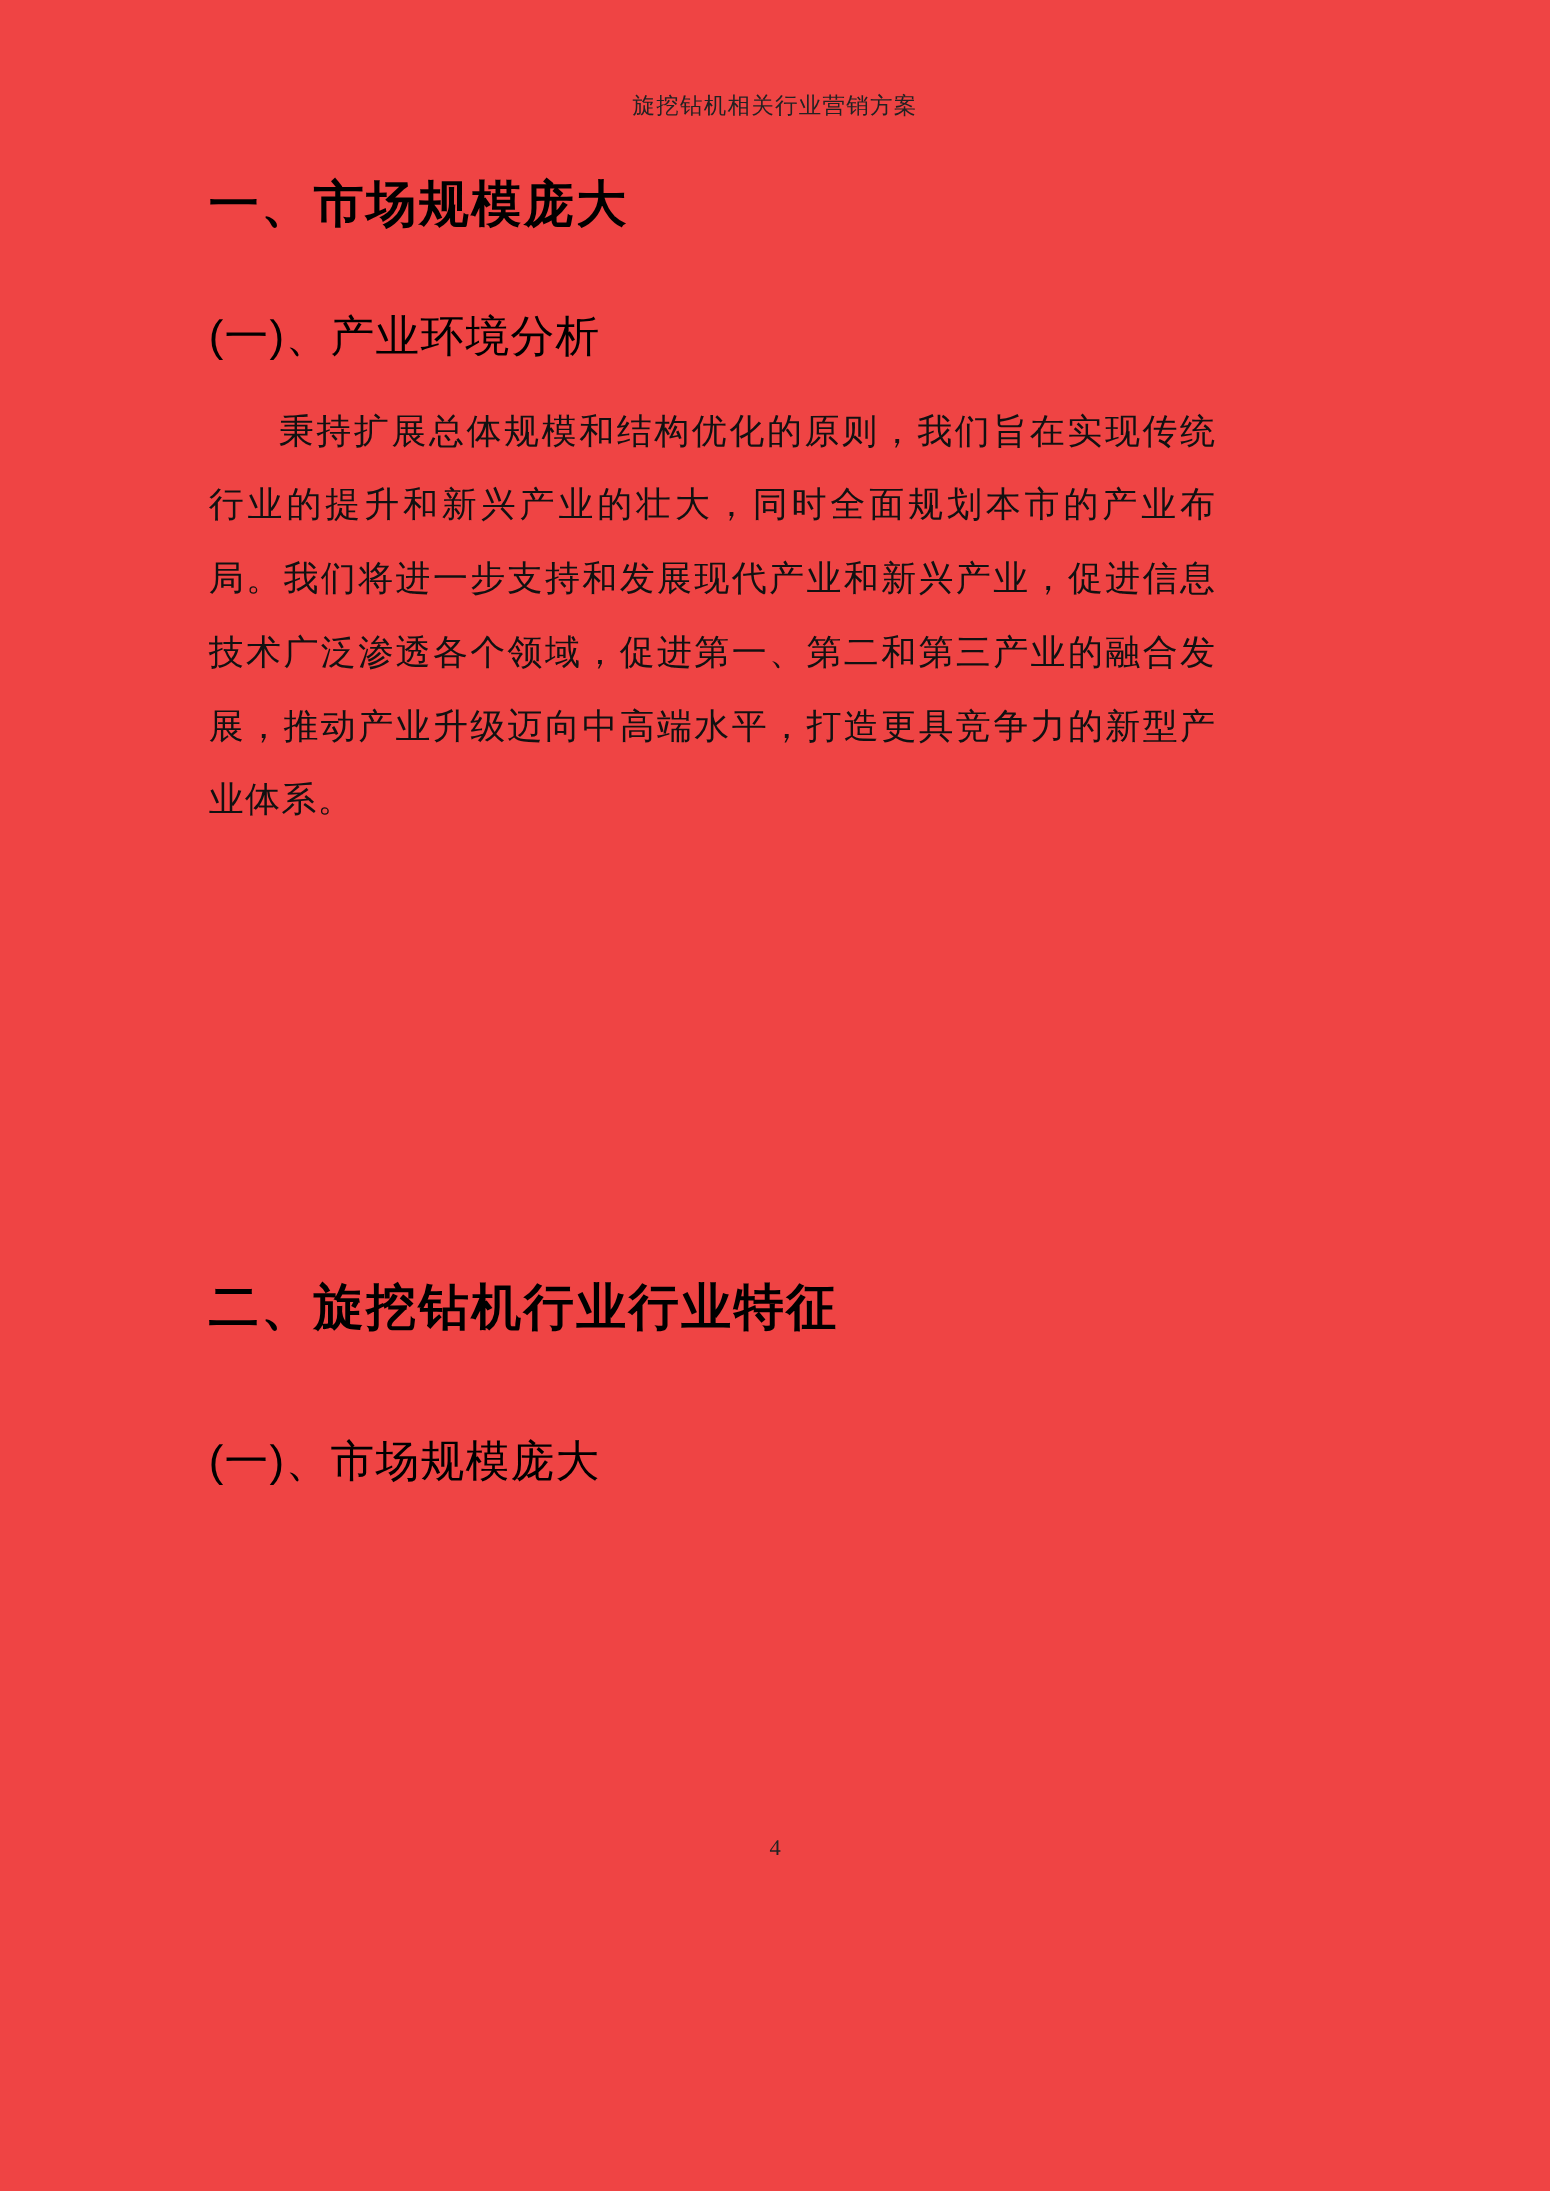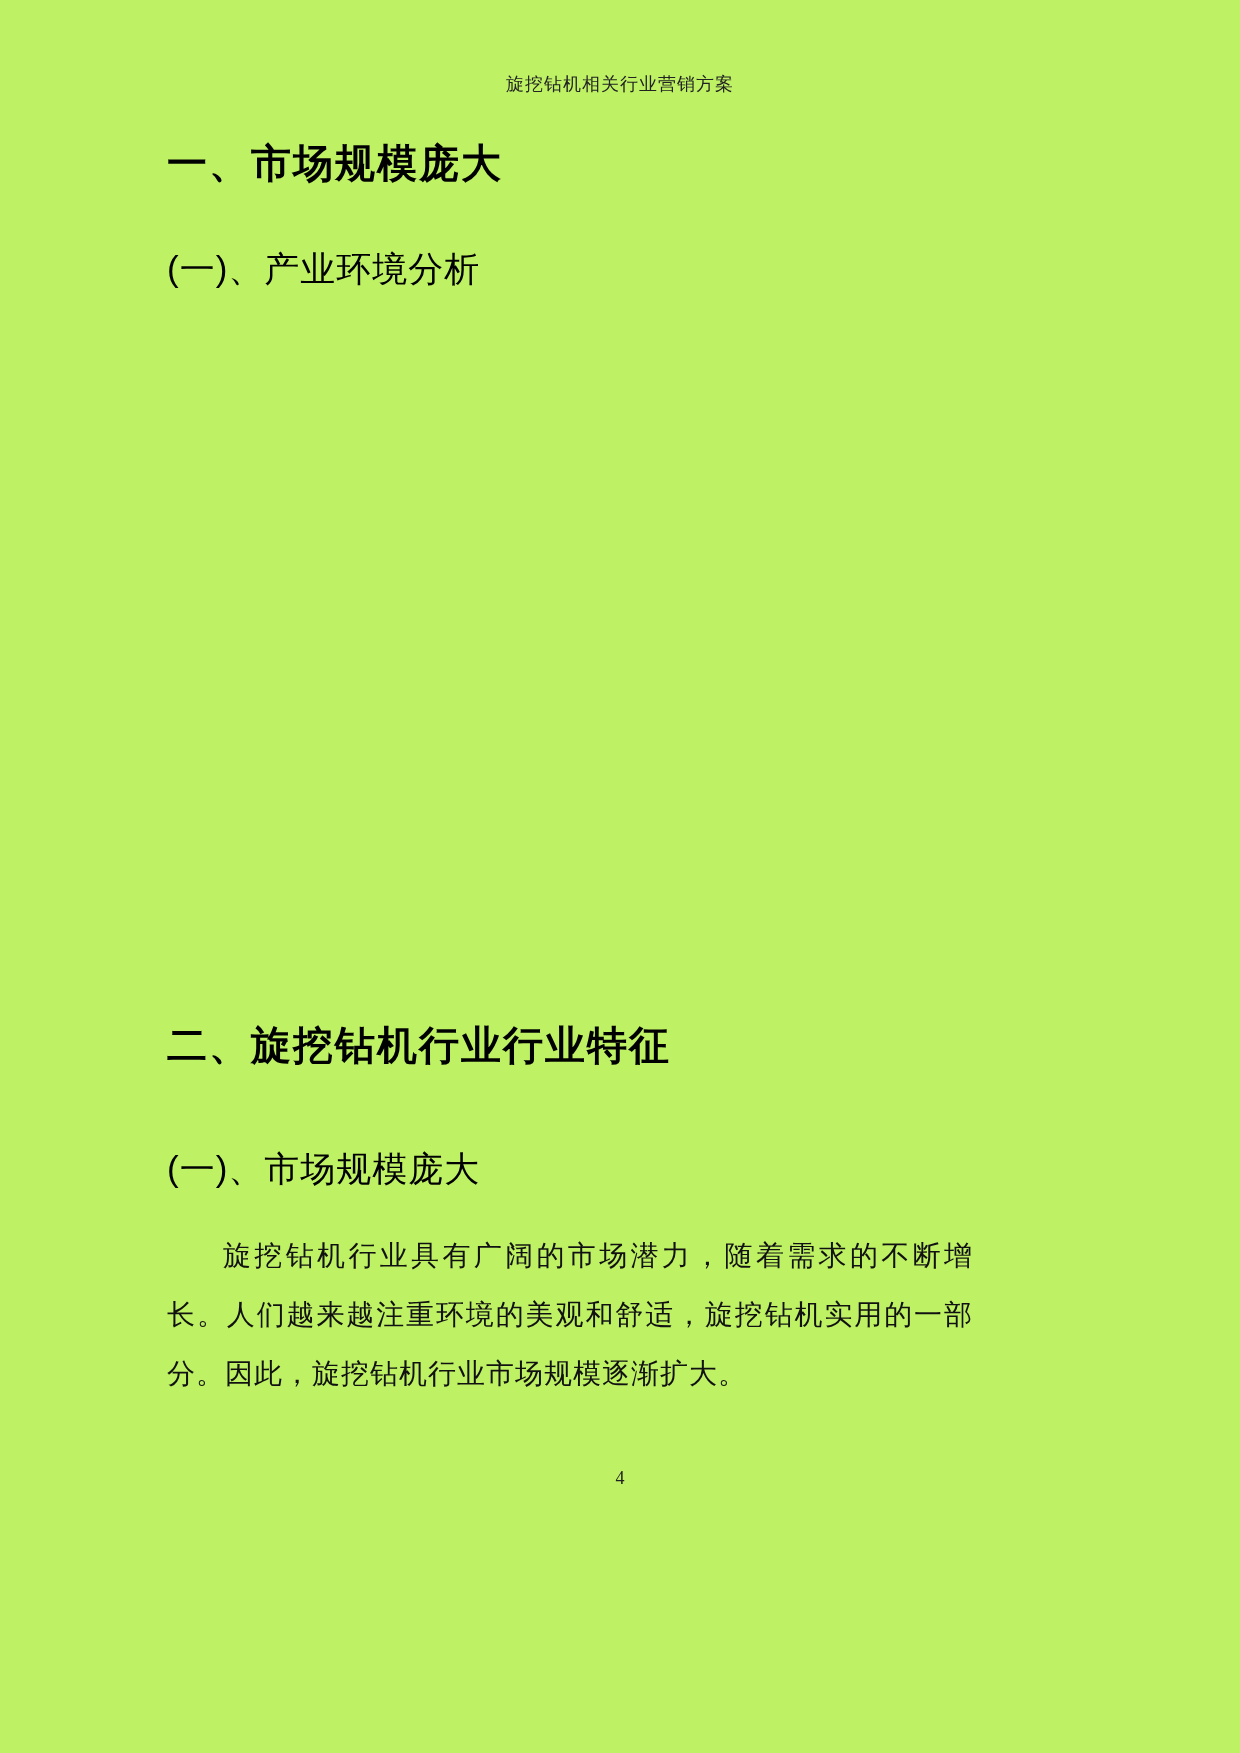--- a/index.html
+++ b/index.html
@@ -9,21 +9,21 @@
     height: 1753px;
     position: relative;
     font-family: "Liberation Serif", serif;
     color: #111111;
   }
   .page {
     position: absolute;
     top: 0; left: 0;
     width: 1240px;
     height: 1753px;
-    background: #bef264;
+    background: #ef4444;
     overflow: hidden;
   }
   .doc-header {
     position: absolute;
     top: 72px;
     left: 0;
     right: 0;
     text-align: center;
     font-size: 18px;
     letter-spacing: 1px;
@@ -88,25 +88,23 @@
 
 <div class="page">
 
   <div class="doc-header">旋挖钻机相关行业营销方案</div>
 
   <div class="heading-1 h1-a">一、市场规模庞大</div>
 
   <div class="heading-2 h2-a">(一)、产业环境分析</div>
 
   <div class="body-block body-a">
+    <p>秉持扩展总体规模和结构优化的原则，我们旨在实现传统行业的提升和新兴产业的壮大，同时全面规划本市的产业布局。我们将进一步支持和发展现代产业和新兴产业，促进信息技术广泛渗透各个领域，促进第一、第二和第三产业的融合发展，推动产业升级迈向中高端水平，打造更具竞争力的新型产业体系。</p>
   </div>
 
   <div class="heading-1 h1-b">二、旋挖钻机行业行业特征</div>
 
   <div class="heading-2 h2-b">(一)、市场规模庞大</div>
 
-  <div class="body-block body-b">
-    <p>旋挖钻机行业具有广阔的市场潜力，随着需求的不断增长。人们越来越注重环境的美观和舒适，旋挖钻机实用的一部分。因此，旋挖钻机行业市场规模逐渐扩大。</p>
-  </div>
 
   <div class="page-number">4</div>
 
 </div>
 
 </body></html>

